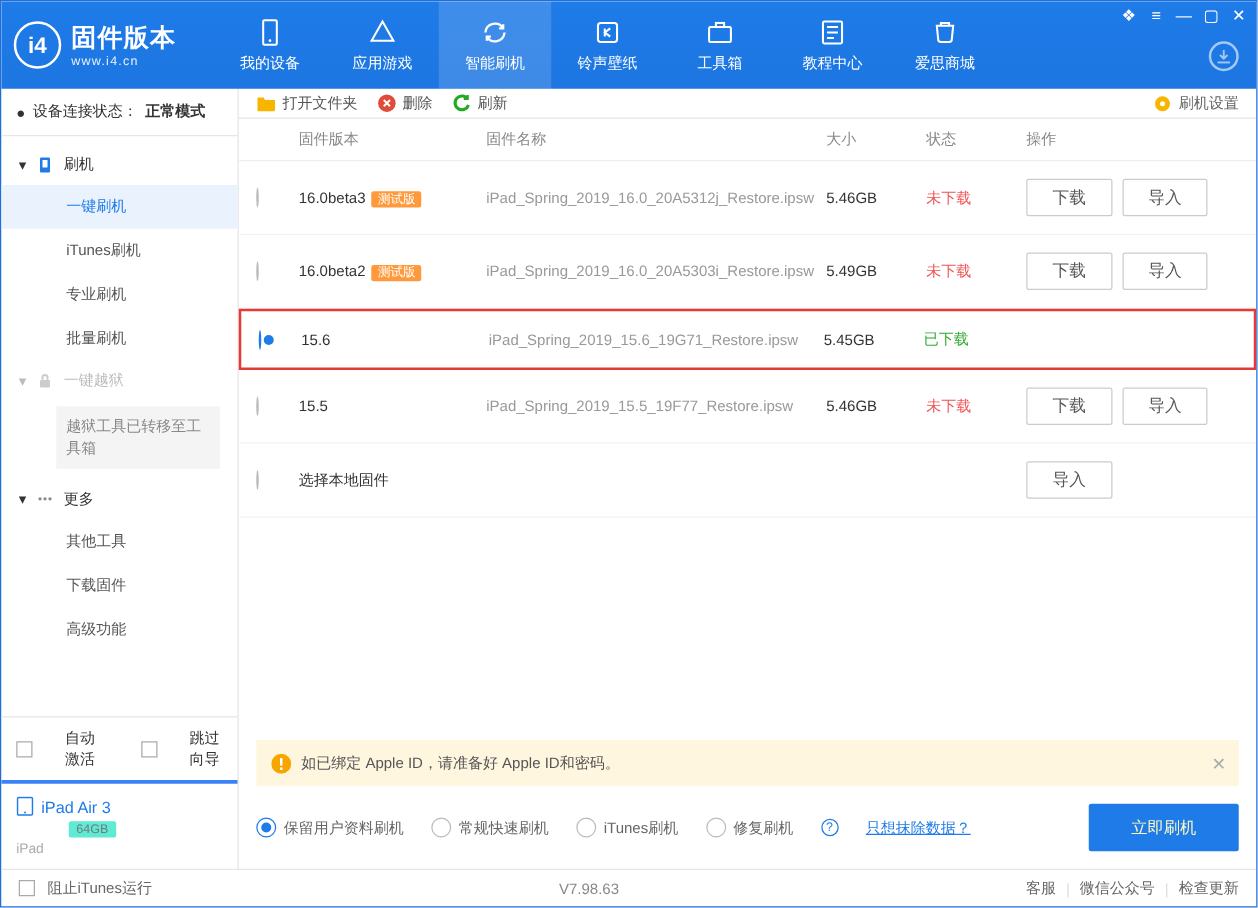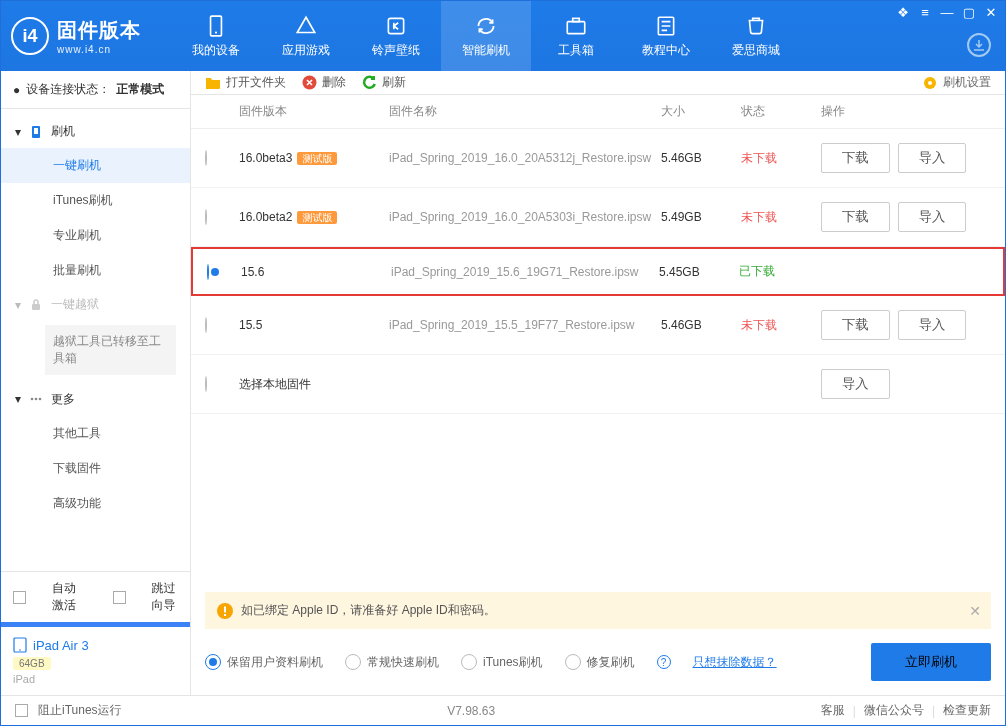--- a/index.html
+++ b/index.html
@@ -30,23 +30,23 @@
 .conn-status { padding: 10px 12px; border-bottom: 1px solid #e5e5e5; display: flex; align-items: center; gap: 6px; }
 .conn-value { font-weight: bold; }
 .side-sections { flex: 1; overflow: auto; padding-top: 6px; }
 .side-group-title { padding: 8px 14px; display: flex; align-items: center; gap: 8px; color: #333; cursor: pointer; }
 .side-group-title.disabled { color: #bbb; }
 .side-item { padding: 9px 14px 9px 52px; cursor: pointer; color: #555; }
 .side-item.active { background: #e9f2fd; color: #1e7be8; }
 .side-note { margin: 4px 14px 8px 44px; padding: 8px; background: #f4f4f4; color: #888; font-size: 12px; line-height: 1.4; }
 .side-bottom { border-top: 1px solid #e5e5e5; padding: 8px 12px; display: flex; align-items: center; gap: 26px; }
 .chk { width: 13px; height: 13px; border: 1px solid #aaa; display: inline-block; flex-shrink: 0; }
-.side-device { border-top: 5px solid #3b82f6; padding: 10px 12px; }
+.side-device { border-top: 3px solid #3b82f6; padding: 10px 12px; }
 .dev-name { color: #1e7be8; font-size: 13px; display: flex; align-items: center; gap: 6px; }
-.dev-badge { background: #fef9c3; color: #777; padding: 1px 6px; font-size: 10px; border-radius: 2px; display: inline-block; margin-top: 4px; }
+.dev-badge { background: #5eead4; color: #777; padding: 1px 6px; font-size: 10px; border-radius: 2px; display: inline-block; margin-top: 4px; margin-left: 42px; }
 .dev-type { color: #aaa; font-size: 11px; margin-top: 3px; }
 
 
 .main { flex: 1; display: flex; flex-direction: column; }
 .toolbar { height: 24px; border-bottom: 1px solid #e5e5e5; display: flex; align-items: center; padding: 0 14px; gap: 16px; }
 .tb-btn { display: flex; align-items: center; gap: 5px; cursor: pointer; color: #555; }
 .tb-right { margin-left: auto; display: flex; align-items: center; gap: 5px; color: #666; cursor: pointer; }
 
 .table-head { display: flex; padding: 8px 14px; color: #888; border-bottom: 1px solid #eee; }
 .col-radio { width: 34px; }
@@ -67,21 +67,21 @@
 .status-dl { color: #3a3; }
 .op-btn { border: 1px solid #ccc; background: #fff; padding: 5px 20px; cursor: pointer; color: #555; margin-right: 8px; border-radius: 2px; }
 
 .warn-bar { margin: 8px 14px 0; padding: 10px 12px; background: #fff6e0; display: flex; align-items: center; gap: 8px; color: #555; position: relative; }
 .warn-close { position: absolute; right: 10px; color: #aaa; cursor: pointer; font-size: 14px; }
 
 .flash-bar { padding: 14px; display: flex; align-items: center; gap: 22px; }
 .radio-lbl { display: flex; align-items: center; gap: 6px; cursor: pointer; color: #666; }
 .help-c { width: 14px; height: 14px; border: 1px solid #1e7be8; color: #1e7be8; border-radius: 50%; font-size: 10px; display: flex; align-items: center; justify-content: center; cursor: pointer; }
 .erase-link { color: #1e7be8; text-decoration: underline; cursor: pointer; }
-.flash-btn { margin-left: auto; background: #1e7be8; color: #000000; padding: 10px 34px; border: none; cursor: pointer; border-radius: 2px; font-size: 13px; }
+.flash-btn { margin-left: auto; background: #1e7be8; color: #fef9c3; padding: 10px 34px; border: none; cursor: pointer; border-radius: 2px; font-size: 13px; }
 
 
 .footer { height: 30px; border-top: 1px solid #e5e5e5; display: flex; align-items: center; padding: 0 14px; gap: 10px; color: #666; font-size: 12px; }
 .footer-mid { margin-left: auto; margin-right: auto; color: #888; }
 .footer-sep { color: #ddd; }
 
 svg { display: block; }
 .svg-folder { fill: #f7b500; }
 .svg-del { fill: #e14b3b; }
 .svg-ref { fill: none; stroke: #2a2; stroke-width: 2.5; }
@@ -109,33 +109,33 @@
           <circle cx="11" cy="17" r="1" fill="#fff"></circle>
         </svg>
         <span class="nav-tab-label">我的设备</span>
       </div>
       <div class="nav-tab">
         <svg class="icon" viewBox="0 0 22 22">
           <path d="M11 3l8 14H3z" fill="none" stroke="#fff" stroke-width="1.5"></path>
         </svg>
         <span class="nav-tab-label">应用游戏</span>
       </div>
+      <div class="nav-tab active">
+        <svg class="icon" viewBox="0 0 22 22">
+          <path d="M4 11a7 7 0 0113-3M18 11a7 7 0 01-13 3" fill="none" stroke="#fff" stroke-width="1.7"></path>
+          <path d="M17 5v3h-3M5 17v-3h3" fill="none" stroke="#fff" stroke-width="1.7"></path>
+        </svg>
+        <span class="nav-tab-label">智能刷机</span>
+      </div>
       <div class="nav-tab">
         <svg class="icon" viewBox="0 0 22 22">
           <rect x="4" y="4" width="14" height="14" rx="2" fill="none" stroke="#fff" stroke-width="1.5"></rect>
           <path d="M9 8v6m4-6l-4 3 4 3" stroke="#fff" stroke-width="1.5" fill="none"></path>
         </svg>
         <span class="nav-tab-label">铃声壁纸</span>
-      </div>
-      <div class="nav-tab active">
-        <svg class="icon" viewBox="0 0 22 22">
-          <path d="M4 11a7 7 0 0113-3M18 11a7 7 0 01-13 3" fill="none" stroke="#fff" stroke-width="1.7"></path>
-          <path d="M17 5v3h-3M5 17v-3h3" fill="none" stroke="#fff" stroke-width="1.7"></path>
-        </svg>
-        <span class="nav-tab-label">智能刷机</span>
       </div>
       <div class="nav-tab">
         <svg class="icon" viewBox="0 0 22 22">
           <rect x="3" y="7" width="16" height="11" rx="1" fill="none" stroke="#fff" stroke-width="1.5"></rect>
           <rect x="8" y="4" width="6" height="3" fill="none" stroke="#fff" stroke-width="1.5"></rect>
         </svg>
         <span class="nav-tab-label">工具箱</span>
       </div>
       <div class="nav-tab">
         <svg class="icon" viewBox="0 0 22 22">

